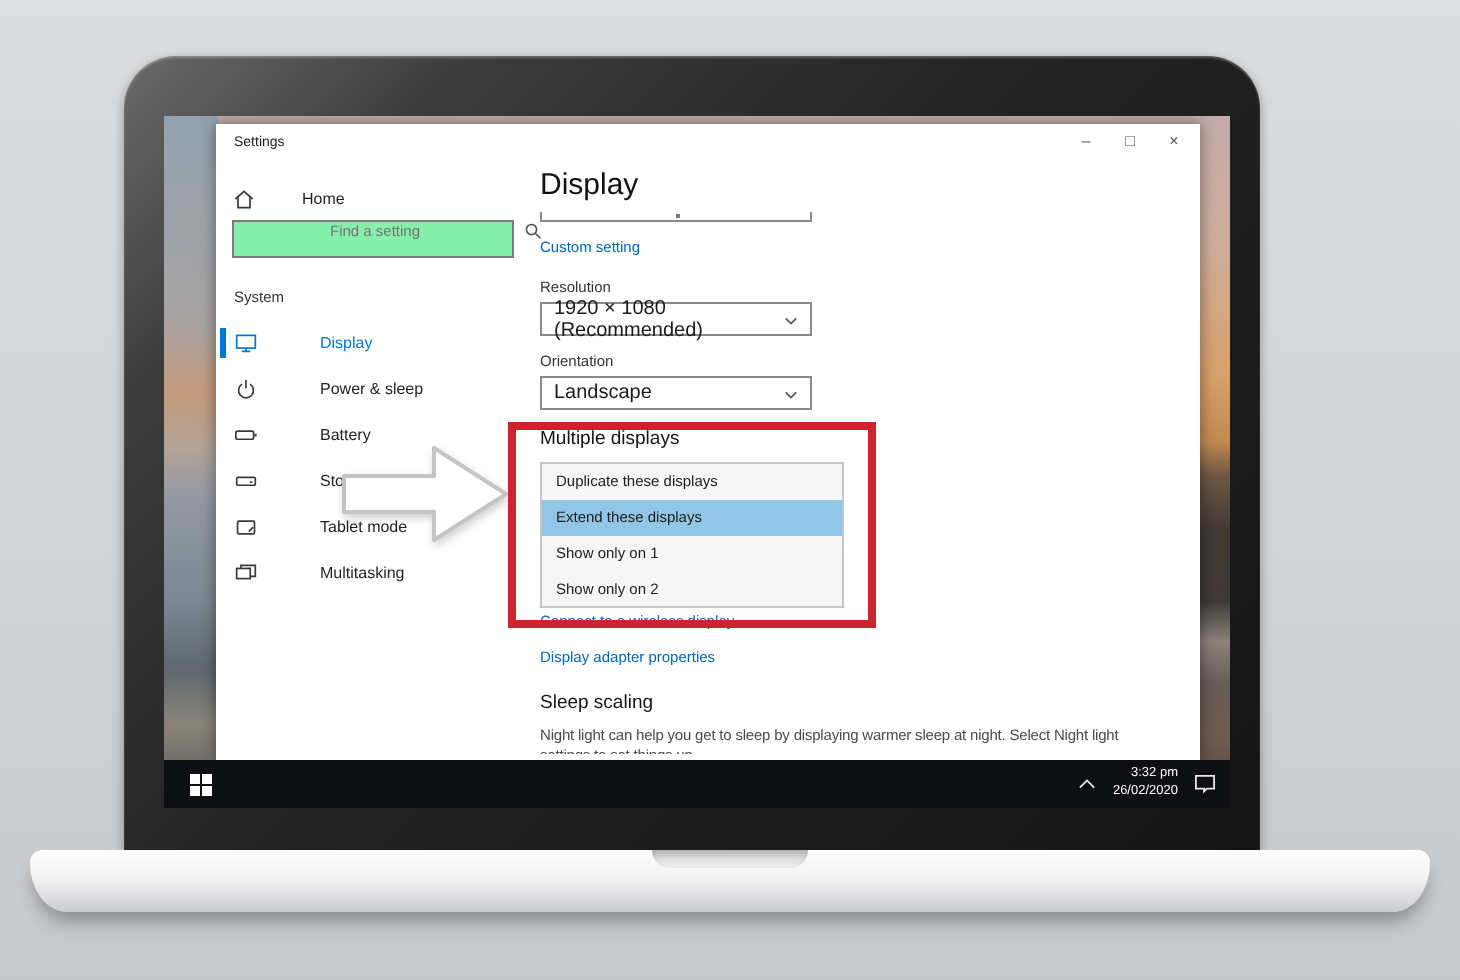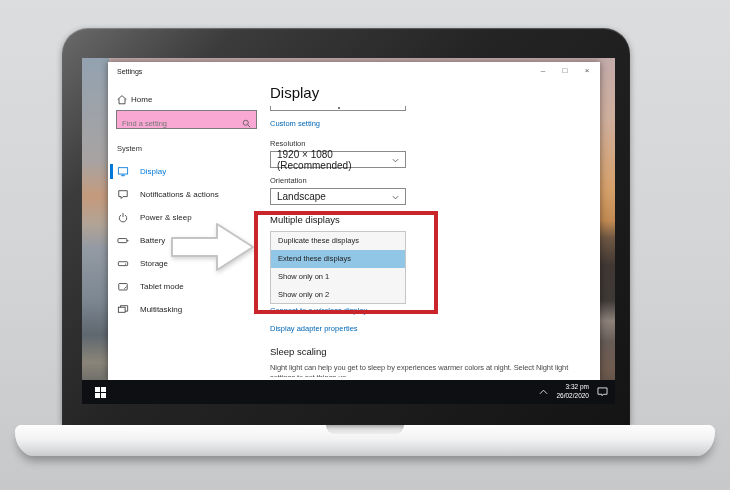--- a/index.html
+++ b/index.html
@@ -26,44 +26,44 @@
   
   .win{position:absolute;left:26px;top:4px;width:492px;height:318px;background:#fff;
        box-shadow:0 0 7px rgba(0,0,0,.45);overflow:hidden;font-size:8px;color:#222;}
   .win-title{position:absolute;left:9px;top:6px;font-size:7px;color:#1a1a1a;}
   .win-controls{position:absolute;right:2px;top:2px;display:flex;}
   .win-btn{width:22px;height:14px;text-align:center;line-height:13px;font-size:8px;color:#555;cursor:pointer;}
   
   .side-row{position:absolute;left:8px;display:flex;align-items:center;height:18px;}
   .side-ic{width:15px;display:inline-flex;justify-content:flex-start;}
   .search{position:absolute;left:8px;top:48px;width:141px;height:19px;border:1px solid #7a7a7a;
-          display:flex;align-items:flex-end;background:#f9a8d4;}
+          display:flex;align-items:flex-start;background:#86efac;padding-left:43px;}
   .search input{flex:1;border:0;outline:none;font-size:7.5px;padding-left:5px;color:#444;
                 font-family:"Liberation Sans",sans-serif;background:transparent;}
   .sec-label{position:absolute;left:9px;top:82px;font-size:7.5px;color:#333;}
   .nav{position:absolute;left:0;top:98px;width:160px;}
   .nav-item{position:relative;display:flex;align-items:center;height:23px;padding-left:9px;cursor:pointer;}
   .nav-item .nav-ic{width:14px;margin-right:9px;display:inline-flex;}
-  .nav-label{font-size:8px;color:#1f1f1f;white-space:nowrap;}
+  .nav-label{font-size:8px;color:#1f1f1f;white-space:nowrap;margin-left:20px;}
   .nav-item.sel .nav-label{color:var(--accent);}
   .accent-bar{position:absolute;left:2px;top:4px;width:3px;height:15px;background:var(--accent);display:none;}
   .nav-item.sel .accent-bar{display:block;}
   
   .main{position:absolute;left:162px;top:0;width:330px;height:318px;}
   .h1{position:absolute;left:0;top:22px;font-size:15px;color:#111;font-weight:400;}
   .partial-box{position:absolute;left:0;top:44px;width:136px;height:5px;
                border-left:1px solid #8a8a8a;border-right:1px solid #8a8a8a;border-bottom:1px solid #8a8a8a;}
   .partial-box i{position:absolute;left:50%;bottom:1px;width:2px;height:2px;background:#777;}
   .link{font-size:7.5px;color:var(--link);cursor:pointer;white-space:nowrap;}
   .lbl{font-size:7.5px;color:#333;white-space:nowrap;}
   .combo{position:absolute;left:0;width:136px;height:17px;border:1px solid #8a8a8a;background:#fff;
          display:flex;align-items:center;padding-left:6px;font-size:10px;color:#1a1a1a;cursor:pointer;}
   .combo svg{position:absolute;right:6px;top:6px;}
   .h2{font-size:9.5px;color:#151515;white-space:nowrap;}
-  .listbox{position:absolute;left:0;top:169px;width:136px;height:73px;background:#f6f6f6;
+  .listbox{position:absolute;left:0;top:169px;width:152px;height:73px;background:#f6f6f6;
            border:1px solid #c6c6c6;}
   .opt{height:18px;line-height:18px;padding-left:7px;font-size:7.5px;color:#1c1c1c;cursor:pointer;white-space:nowrap;}
   .opt.sel{background:var(--highlight);}
   .body-txt{font-size:7.5px;color:#4a4a4a;white-space:nowrap;letter-spacing:-.1px;}
   
   .taskbar{position:absolute;left:0;top:322px;width:533px;height:24px;background:var(--taskbar);
            display:flex;align-items:center;}
   .winlogo{position:relative;width:11px;height:11px;margin-left:13px;cursor:pointer;}
   .winlogo i{position:absolute;width:5px;height:5px;background:#fff;}
   .winlogo i:nth-child(1){left:0;top:0}.winlogo i:nth-child(2){right:0;top:0}
@@ -133,29 +133,20 @@
                 <rect x="1.5" y="2" width="11" height="7.5"></rect>
                   <path d="M7 9.5 V11.5 M4.5 11.5 H9.5"></path>
                 </svg>
             </span>
             <span class="nav-label">Display</span>
           </div>
           <div class="nav-item">
 
             <span class="nav-ic">
               <svg width="12" height="11" viewBox="0 0 14 13" fill="none" stroke="#3a3a3a" stroke-width="1">
-                <path d="M2 2 H12 V9 H7 L4.8 11.3 V9 H2 Z"></path>
-                </svg>
-            </span>
-            <span class="nav-label">Notifications &amp; actions</span>
-          </div>
-          <div class="nav-item">
-
-            <span class="nav-ic">
-              <svg width="12" height="11" viewBox="0 0 14 13" fill="none" stroke="#3a3a3a" stroke-width="1">
                 <path d="M4.6 3.6 A4.4 4.4 0 1 0 9.4 3.6"></path>
                   <path d="M7 1.2 V6"></path>
                 </svg>
             </span>
             <span class="nav-label">Power &amp; sleep</span>
           </div>
           <div class="nav-item">
 
             <span class="nav-ic">
               <svg width="12" height="11" viewBox="0 0 14 13" fill="none" stroke="#3a3a3a" stroke-width="1">
@@ -229,21 +220,21 @@
             <div class="opt sel">Extend these displays</div>
             <div class="opt">Show only on 1</div>
             <div class="opt">Show only on 2</div>
           </div>
 
           <div class="link" style="position:absolute;left:0;top:244px">Connect to a wireless display</div>
 
           <div class="link" style="position:absolute;left:0;top:262px">Display adapter properties</div>
 
           <div class="h2" style="position:absolute;left:0;top:284px">Sleep scaling</div>
-          <div class="body-txt" style="position:absolute;left:0;top:301px">Night light can help you get to sleep by experiences warmer colors at night. Select Night light</div>
+          <div class="body-txt" style="position:absolute;left:0;top:301px">Night light can help you get to sleep by displaying warmer sleep at night. Select Night light</div>
           <div class="body-txt" style="position:absolute;left:0;top:311px;height:4px;overflow:hidden">settings to set things up.</div>
         </div>
       </div>
 
       <div class="taskbar">
         <div class="winlogo">
             <i></i>
             <i></i>
             <i></i>
             <i></i>

